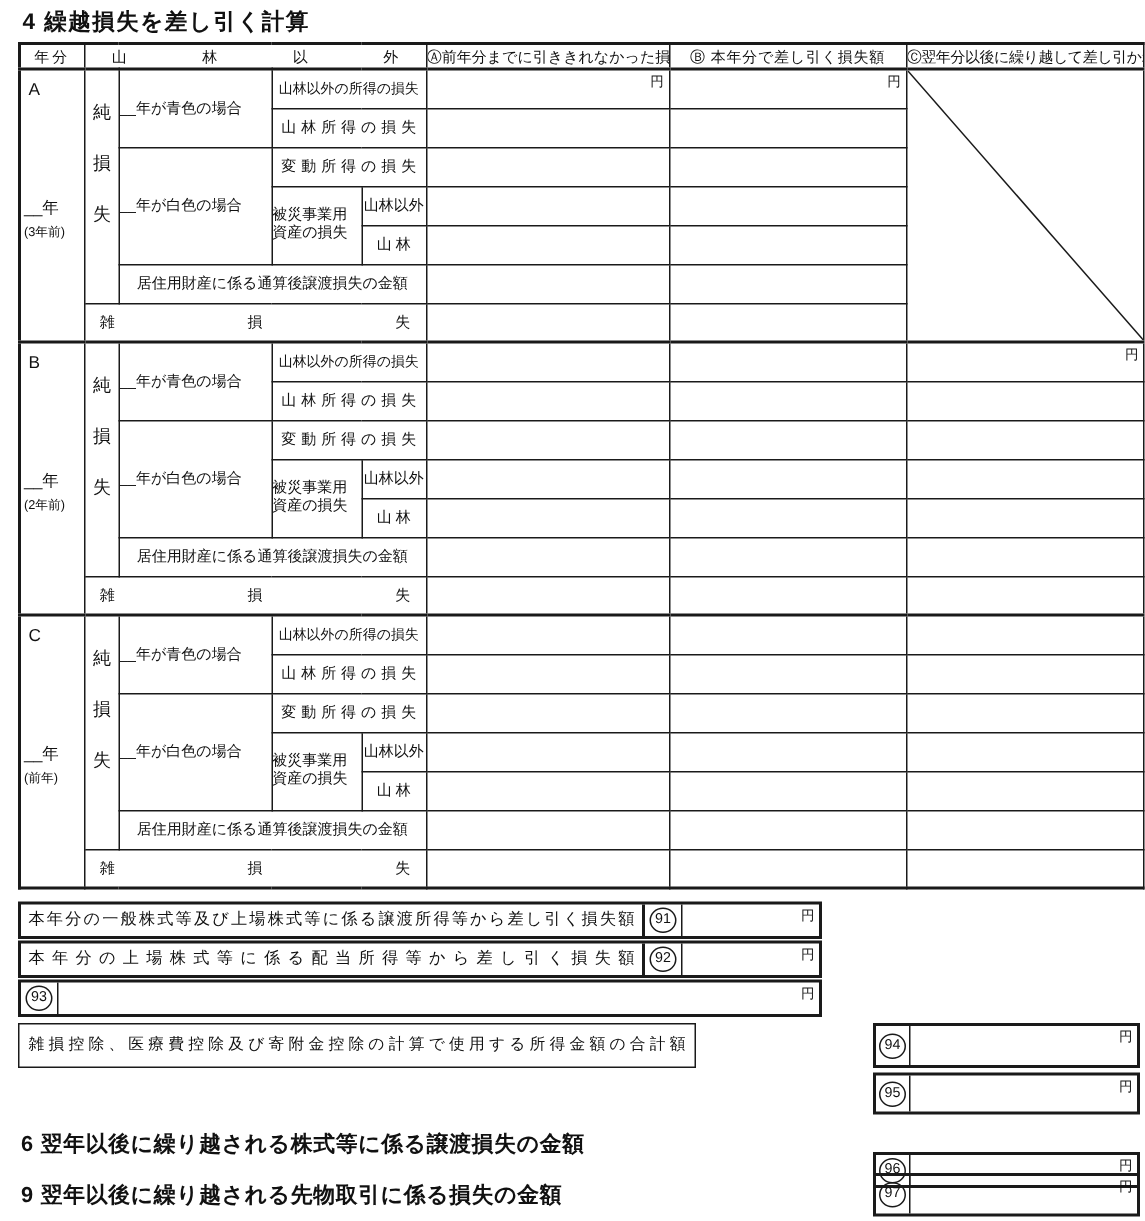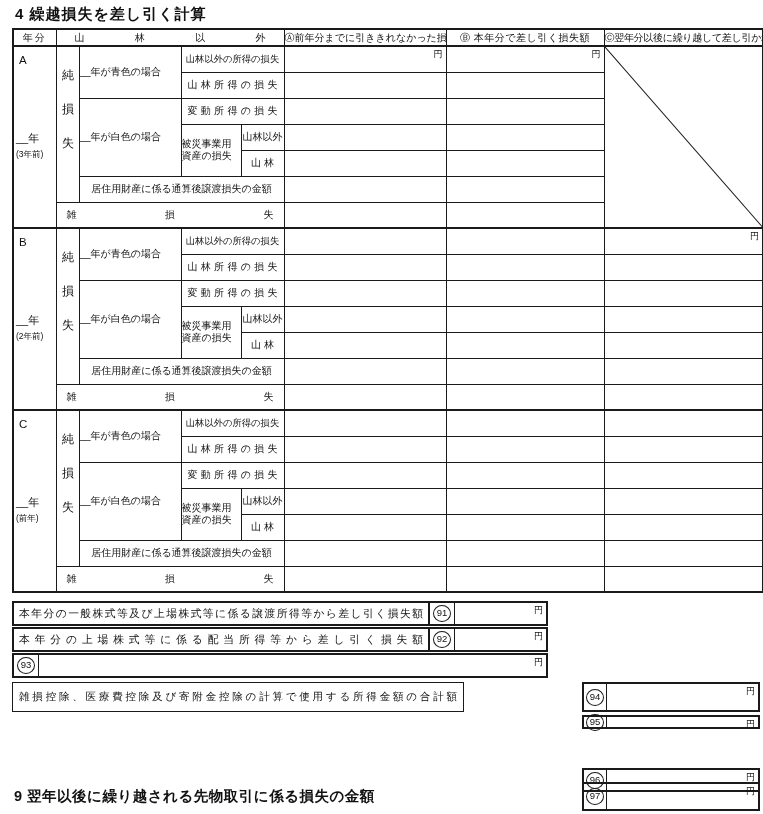--- a/index.html
+++ b/index.html
@@ -337,29 +337,30 @@
   <div class="t94label">雑損控除、医療費控除及び寄附金控除の計算で使用する所得金額の合計額</div>
   <div class="valbox" style="top:682px">
     <div class="val-circle">
         <span class="circ">94</span>
       </div>
     <div class="val-input">
         <span class="yen">円</span>
       </div>
   </div>
 
-  <div class="valbox" style="top:715px;height:14px">
+  <div class="valbox" style="top:715px;height:28px">
     <div class="val-circle">
         <span class="circ">95</span>
       </div>
     <div class="val-input">
         <span class="yen">円</span>
       </div>
   </div>
 
+  <div class="carry-heading" style="top:748px">6 翌年以後に繰り越される株式等に係る譲渡損失の金額</div>
   <div class="valbox" style="top:768px;height:24px">
     <div class="val-circle">
         <span class="circ">96</span>
       </div>
     <div class="val-input">
         <span class="yen">円</span>
       </div>
   </div>
 
   <div class="carry-heading" style="top:782px">9 翌年以後に繰り越される先物取引に係る損失の金額</div>

